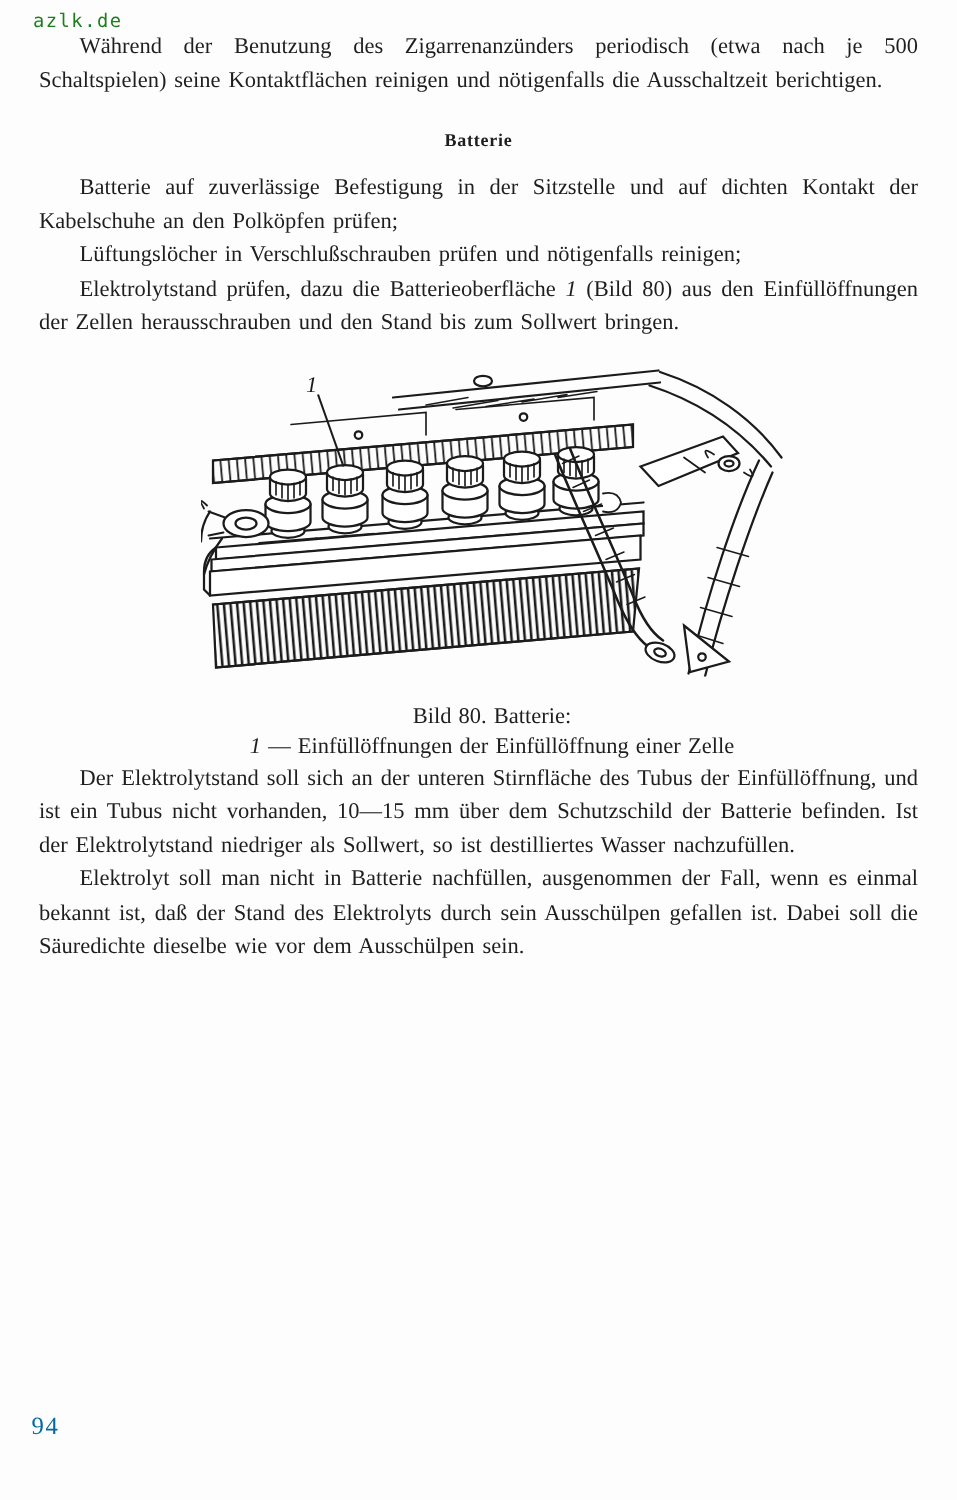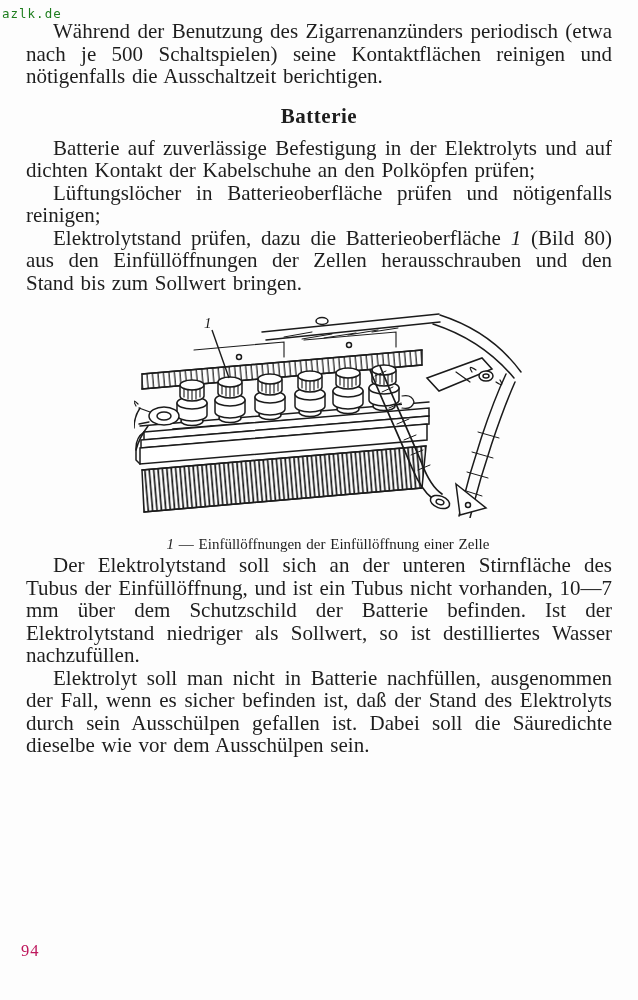--- a/index.html
+++ b/index.html
@@ -9,64 +9,64 @@
   html,body{margin:0;padding:0;}
   body{
     width:638px;height:1000px;background:#fff;
     font-family:"Liberation Serif", serif;color:var(--ink);
   }
   .page{
     position:relative;width:638px;height:1000px;
     background:var(--paper);overflow:hidden;
   }
   .watermark{
-    position:absolute;top:6px;left:2px;
+    position:absolute;top:6px;left:22px;
     font-family:"DejaVu Sans Mono", monospace;
     font-size:12.5px;letter-spacing:1px;color:var(--watermark_green);
   }
   .content{
     position:absolute;top:20px;left:26px;width:586px;
   }
   p.body-par{
-    margin:0;font-size:21px;line-height:22.5px;
+    margin:0;font-size:15px;line-height:22.5px;
     text-align:justify;text-indent:27px;word-spacing:1.5px;
   }
   .ref-italic{font-style:italic;}
   h2.section-heading{
     margin:16px 0 9px 0;text-align:center;
-    font-size:21px;line-height:24px;font-weight:bold;letter-spacing:.5px;
+    font-size:12px;line-height:24px;font-weight:bold;letter-spacing:.5px;
   }
   figure.battery-figure{
     margin:18px 0 0 108px;width:388px;padding:0;
   }
   figcaption.fig-caption{
     margin:12px auto 0 auto;width:352px;
     font-size:15px;line-height:20px;text-align:center;word-spacing:1px;
   }
   .after-figure{margin-top:27px;}
   .page-number{
     position:absolute;left:21px;top:941px;
-    font-size:16.5px;color:#be185d;letter-spacing:1px;
+    font-size:16.5px;color:#0369a1;letter-spacing:1px;
   }
 </style>
 </head>
 <body>
 
 <div class="page">
 
   <div class="watermark">azlk.de</div>
 
   <div class="content">
 
     <p class="body-par">Während der Benutzung des Zigarrenanzünders periodisch (etwa nach je 500 Schaltspielen) seine Kontaktflächen reinigen und nötigenfalls die Ausschaltzeit berichtigen.</p>
 
     <h2 class="section-heading">Batterie</h2>
 
-    <p class="body-par">Batterie auf zuverlässige Befestigung in der Elektrolyts und auf dichten Kontakt der Kabelschuhe an den Polköpfen prüfen;</p>
-    <p class="body-par">Lüftungslöcher in Batterieoberfläche prüfen und nötigenfalls reinigen;</p>
+    <p class="body-par">Batterie auf zuverlässige Befestigung in der Sitzstelle und auf dichten Kontakt der Kabelschuhe an den Polköpfen prüfen;</p>
+    <p class="body-par">Lüftungslöcher in Verschlußschrauben prüfen und nötigenfalls reinigen;</p>
     <p class="body-par"><span>Elektrolytstand prüfen, dazu die Batterieoberfläche </span><span class="ref-italic">1</span><span> (Bild 80) aus den Einfüllöffnungen der Zellen herausschrauben und den Stand bis zum Sollwert bringen.</span></p>
 
     <figure class="battery-figure">
       <svg width="388" height="206" viewBox="0 0 388 206" xmlns="http://www.w3.org/2000/svg">
         <defs>
           <pattern id="ribs" width="4.4" height="52" patternUnits="userSpaceOnUse" patternTransform="rotate(-4.8)">
             <path d="M2 0 V52" stroke="#1b1b1b" stroke-width="1.7"></path>
           </pattern>
           <pattern id="rail" width="5.5" height="16" patternUnits="userSpaceOnUse" patternTransform="rotate(-5)">
             <path d="M2 0 V16" stroke="#1b1b1b" stroke-width="1.2"></path>
@@ -139,24 +139,25 @@
           <path d="M241 64 l11 -5 M248 80 l11 -5 M255 96 l12 -5 M263 112 l12 -5 M270 128 l12 -5 M277 143 l12 -5 M284 158 l12 -5" stroke-width="1"></path>
           <ellipse cx="306" cy="190" rx="10" ry="6" fill="#fff" transform="rotate(20 306 190)"></ellipse>
           <ellipse cx="306" cy="190" rx="4" ry="2.5" transform="rotate(20 306 190)"></ellipse>
           <path d="M268 84 q 10 -2 12 6 q -2 8 -12 6" fill="#fff" stroke-width="1.2"></path>
         </g>
 
         <path d="M78 18 L95 66" stroke="#1b1b1b" stroke-width="1.4"></path>
         <text x="70" y="16" font-size="15" font-style="italic" font-family="Liberation Serif, serif" fill="#1b1b1b">1</text>
       </svg>
       <figcaption class="fig-caption">
+        <div>Bild 80. Batterie:</div>
         <div><span class="ref-italic">1</span><span> — Einfüllöffnungen der Einfüllöffnung einer Zelle</span></div>
       </figcaption>
     </figure>
 
-    <p class="body-par after-figure">Der Elektrolytstand soll sich an der unteren Stirnfläche des Tubus der Einfüllöffnung, und ist ein Tubus nicht vorhanden, 10—7 mm über dem Schutzschild der Batterie befinden. Ist der Elektrolytstand niedriger als Sollwert, so ist destilliertes Wasser nachzufüllen.</p>
-    <p class="body-par">Elektrolyt soll man nicht in Batterie nachfüllen, ausgenommen der Fall, wenn es sicher befinden ist, daß der Stand des Elektrolyts durch sein Ausschülpen gefallen ist. Dabei soll die Säuredichte dieselbe wie vor dem Ausschülpen sein.</p>
+    <p class="body-par after-figure">Der Elektrolytstand soll sich an der unteren Stirnfläche des Tubus der Einfüllöffnung, und ist ein Tubus nicht vorhanden, 10—15 mm über dem Schutzschild der Batterie befinden. Ist der Elektrolytstand niedriger als Sollwert, so ist destilliertes Wasser nachzufüllen.</p>
+    <p class="body-par">Elektrolyt soll man nicht in Batterie nachfüllen, ausgenommen der Fall, wenn es einmal bekannt ist, daß der Stand des Elektrolyts durch sein Ausschülpen gefallen ist. Dabei soll die Säuredichte dieselbe wie vor dem Ausschülpen sein.</p>
 
   </div>
 
   <div class="page-number">94</div>
 
 </div>
 
 </body></html>

